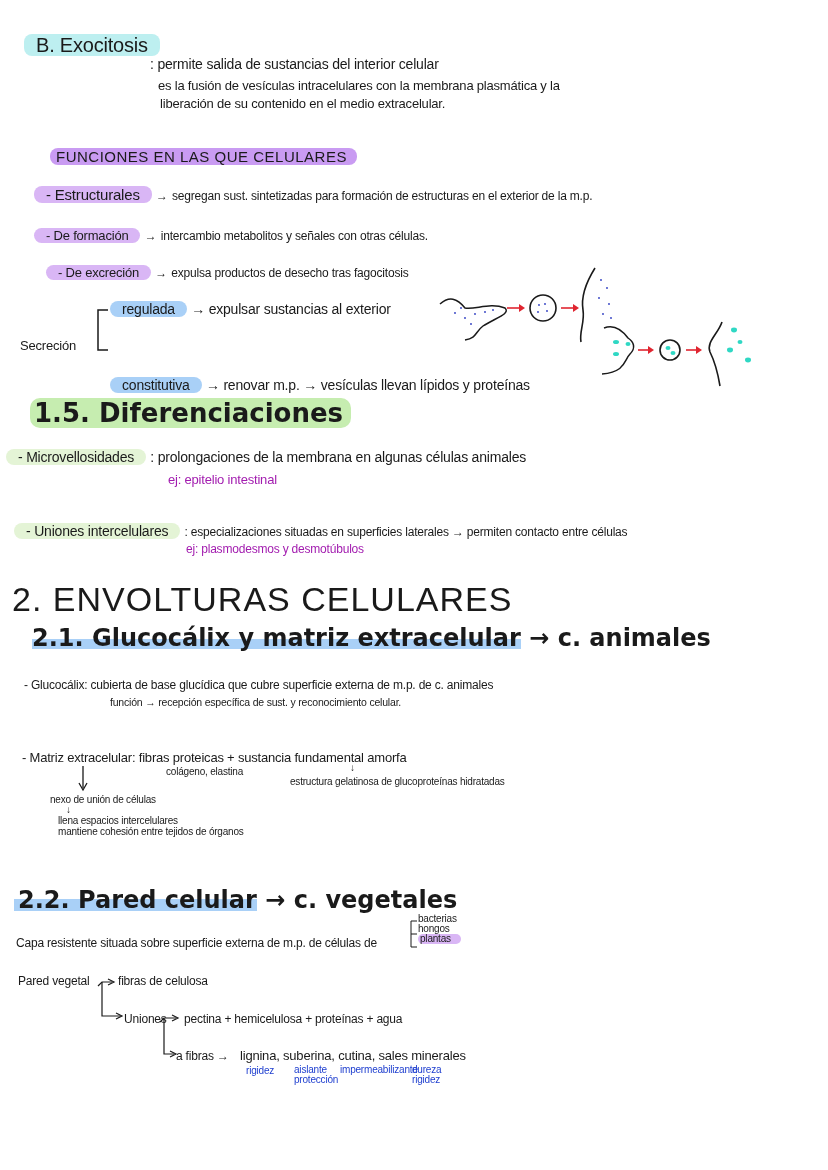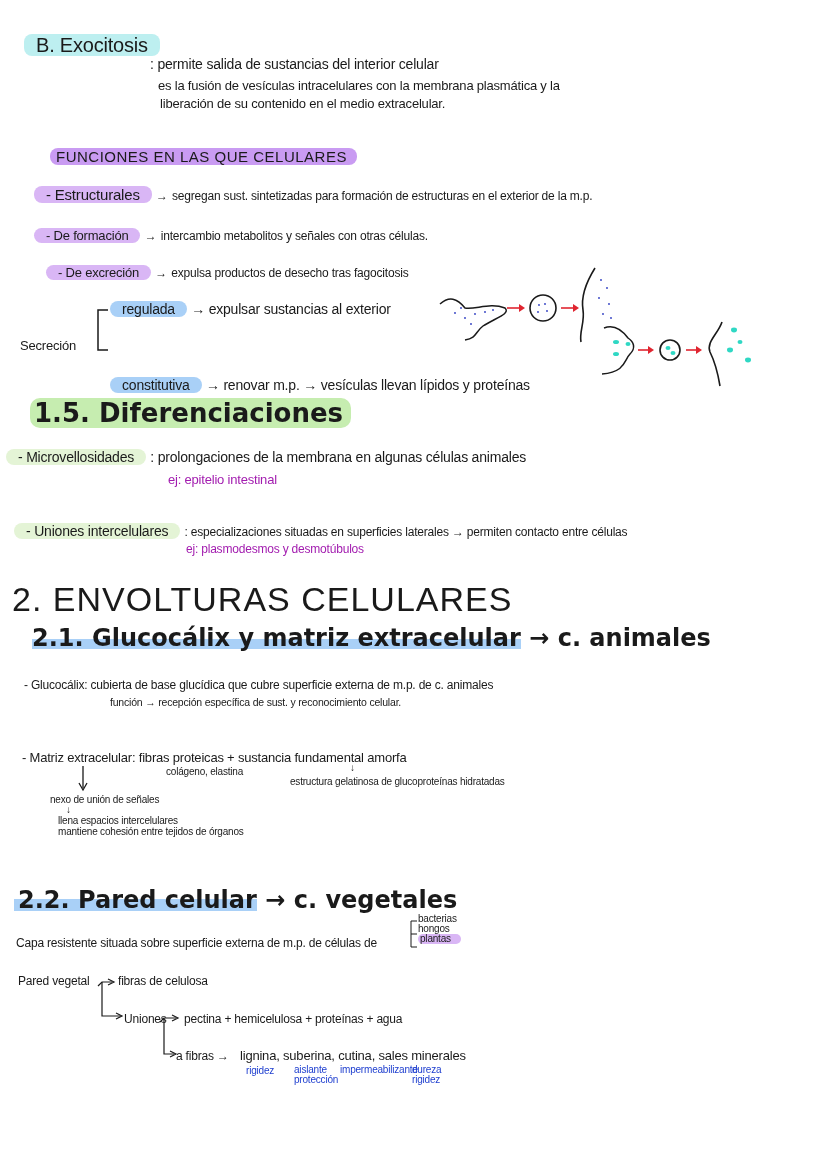--- a/index.html
+++ b/index.html
@@ -158,21 +158,21 @@
 <div class="abs hw s13" style="left:22px; top:750px;">
   <span>- Matriz extracelular</span><span>: fibras proteicas + sustancia fundamental amorfa</span>
 </div>
 <div class="abs hw s10" style="left:166px; top:766px;">colágeno, elastina</div>
 <div class="abs hw s10" style="left:350px; top:762px;">↓</div>
 <div class="abs hw s10" style="left:290px; top:776px;">estructura gelatinosa de glucoproteínas hidratadas</div>
 <svg style="left:78px; top:766px;" width="10" height="26">
   <path d="M5 0 L5 22" stroke="#1a1a1a" stroke-width="1.3"></path>
     <path d="M1 17 L5 24 L9 17" stroke="#1a1a1a" stroke-width="1.3" fill="none"></path>
 </svg>
-<div class="abs hw s10" style="left:50px; top:794px;">nexo de unión de señales</div>
+<div class="abs hw s10" style="left:50px; top:794px;">nexo de unión de células</div>
 <div class="abs hw s10" style="left:66px; top:804px;">↓</div>
 <div class="abs hw s10" style="left:58px; top:815px;">llena espacios intercelulares</div>
 <div class="abs hw s10" style="left:58px; top:826px;">mantiene cohesión entre tejidos de órganos</div>
 
 <div class="abs" style="left:14px; top:886px; font-size:24px; font-weight:bold; font-family:'DejaVu Sans', sans-serif;">
   <span style="background:linear-gradient(to bottom, transparent 45%, #a9d0f7 45%, #a9d0f7 90%, transparent 90%); padding-left:4px;">2.2. Pared celular</span>
   <span>→ c. vegetales</span>
 </div>
 
 <div class="abs hw s12" style="left:16px; top:936px;">Capa resistente situada sobre superficie externa de m.p. de células de</div>

